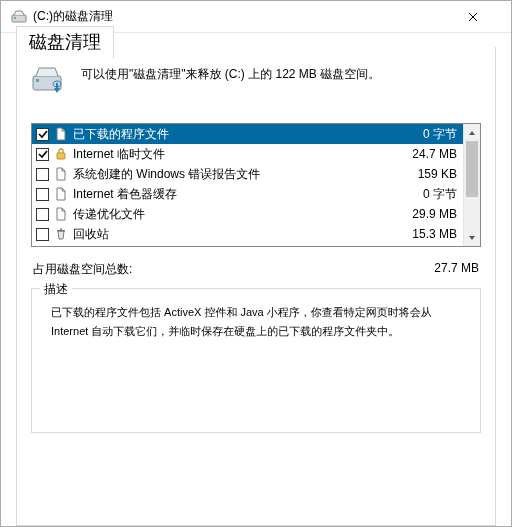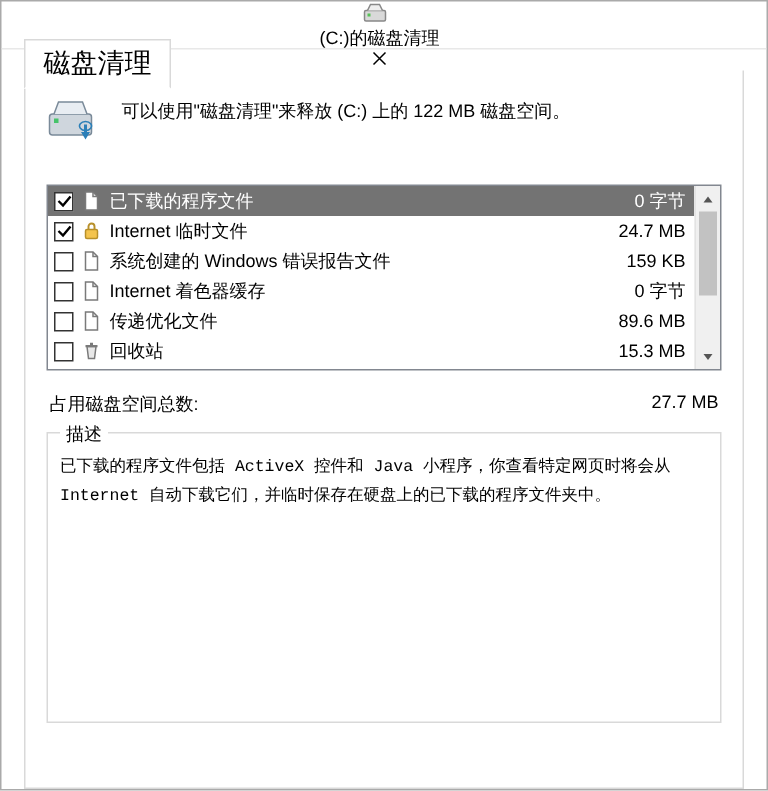--- a/index.html
+++ b/index.html
@@ -17,21 +17,20 @@
     position: relative;
     background: #fff;
     overflow: hidden;
   }
   .titlebar {
     height: 32px;
     display: flex;
     align-items: center;
     padding: 0 16px 0 10px;
     border-bottom: 1px solid #e8e8e8;
-    flex-direction: column;
   }
   .titlebar .drive-icon {
     width: 16px; height: 16px;
     margin-right: 6px;
     display: inline-flex;
     align-items: center; justify-content: center;
   }
   .titlebar .title-text {
     flex: 1;
     font-size: 12px;
@@ -121,21 +120,21 @@
 
   .row {
     display:flex;
     align-items:center;
     height:20px;
     padding: 0 6px 0 4px;
     gap:4px;
     font-size:12px;
   }
   .row.selected {
-    background:#737373;
+    background:#0369a1;
     color:#fff;
   }
   .cb {
     width:13px; height:13px;
     border:1px solid #333;
     background:#fff;
     flex:0 0 13px;
     display:flex; align-items:center; justify-content:center;
     font-size:10px;
     color:#000;
@@ -154,23 +153,22 @@
     display:flex;
     justify-content: space-between;
     font-size:12px;
     margin: 14px 2px 10px;
   }
 
   .group {
     border:1px solid #d9d9d9;
     position:relative;
     margin-top:4px;
-    padding: 14px 8px 10px;
-    height: 194px;
-    font-family: Liberation Mono, monospace;
+    padding: 14px 19px 10px;
+    height: 145px;
   }
   .group .legend {
     position:absolute;
     top:-8px; left:8px;
     background:#fff;
     padding:0 4px;
     font-size:12px;
   }
   .desc {
     font-size:11px;
@@ -278,21 +276,21 @@
             </div>
             <div class="row">
               <div class="cb"></div>
               <div class="ficon">
                 <svg width="14" height="14" viewBox="0 0 14 14">
                   <path d="M3 1 H8 L11 4 V13 H3 Z" fill="#fff" stroke="#7a7a7a"></path>
                   <path d="M8 1 V4 H11" fill="none" stroke="#7a7a7a"></path>
                 </svg>
               </div>
               <div class="fname">传递优化文件</div>
-              <div class="fsize">89.6 MB</div>
+              <div class="fsize">29.9 MB</div>
             </div>
             <div class="row">
               <div class="cb"></div>
               <div class="ficon">
                 <svg width="14" height="14" viewBox="0 0 14 14">
                   <path d="M4 4 H10 L9 12 H5 Z" fill="#e8e8e8" stroke="#7a7a7a"></path>
                   <rect x="3" y="3" width="8" height="1.5" fill="#7a7a7a"></rect>
                   <rect x="6" y="1.5" width="2" height="1.5" fill="#7a7a7a"></rect>
                 </svg>
               </div>

